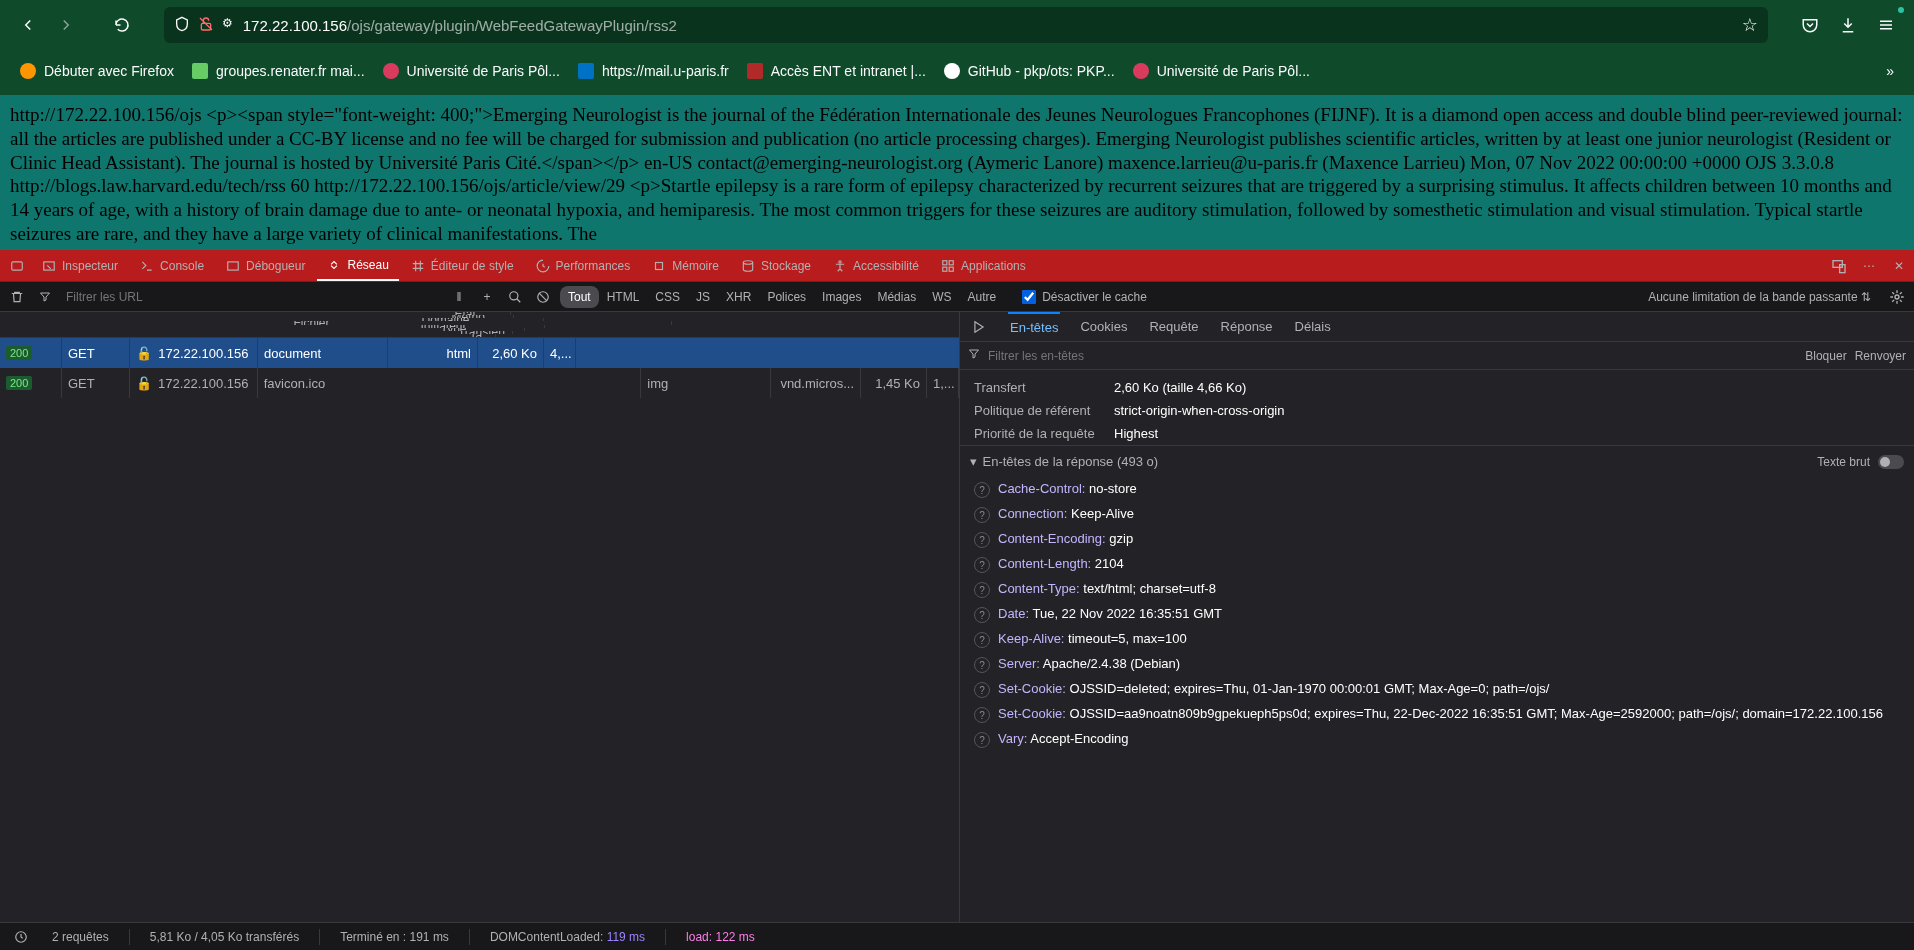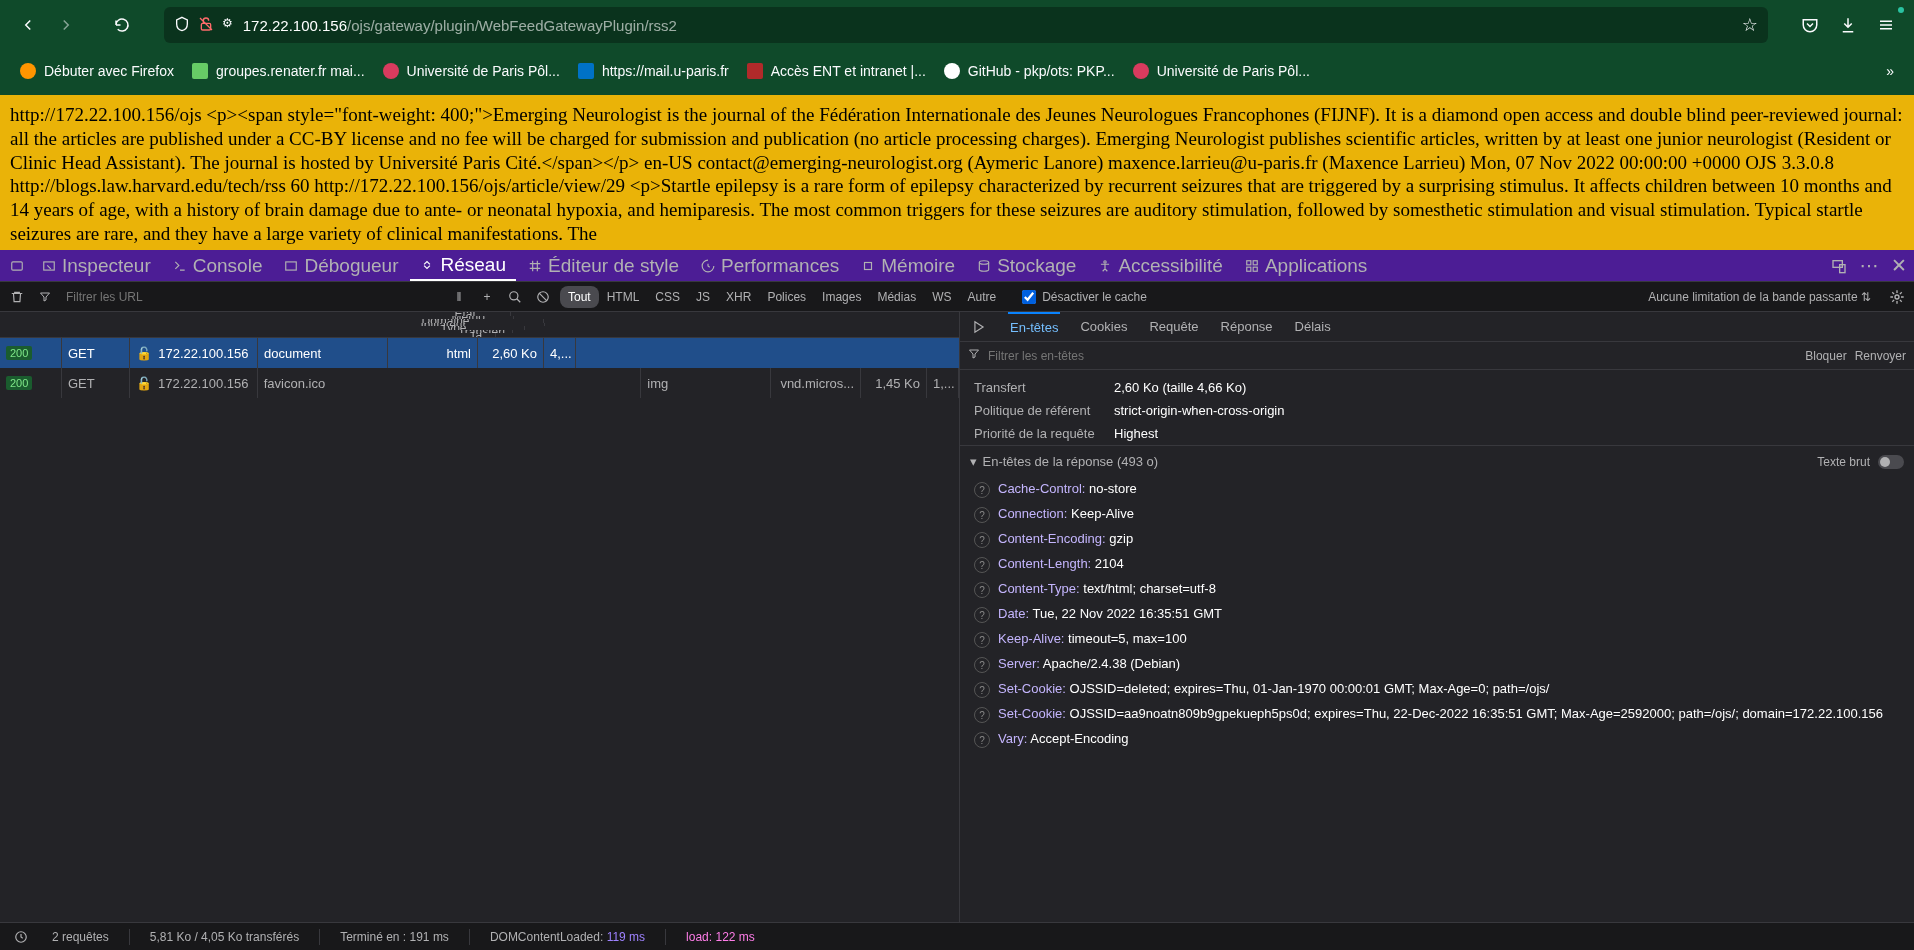--- a/index.html
+++ b/index.html
@@ -10,23 +10,23 @@
 .nav-btn svg { width: 18px; height: 18px; fill: none; stroke: currentColor; stroke-width: 2; }
 .url-bar { flex: 1; background: rgba(0,0,0,0.3); border-radius: 6px; height: 36px; display: flex; align-items: center; padding: 0 10px; margin: 0 20px; gap: 10px; }
 .url-icons { display: flex; gap: 8px; color: #fbfbfe; }
 .url-text { color: #fbfbfe; font-size: 15px; flex: 1; }
 .url-host { color: #fff; }
 .url-path { color: rgba(255,255,255,0.6); }
 .right-icons { display: flex; gap: 6px; }
 .bookmarks-bar { display: flex; align-items: center; height: 42px; padding: 0 12px; gap: 2px; color: #fbfbfe; font-size: 14px; }
 .bookmark { display: flex; align-items: center; gap: 8px; padding: 6px 8px; border-radius: 4px; cursor: pointer; white-space: nowrap; }
 .bm-icon { width: 16px; height: 16px; border-radius: 2px; flex-shrink:0; }
-.content-area { background: #eab308; color: #000; font-family: "Times New Roman", serif; font-size: 19px; line-height: 1.25; padding: 8px 10px; height: 155px; overflow: hidden; }
+.content-area { background: #0f766e; color: #000; font-family: "Times New Roman", serif; font-size: 19px; line-height: 1.25; padding: 8px 10px; height: 155px; overflow: hidden; }
 .devtools { position: absolute; left:0; right:0; bottom:0; top: 250px; background: #232327; display: flex; flex-direction: column; }
-.dt-tabs { display: flex; align-items: center; height: 32px; background: #4c1d95; border-bottom: 1px solid #38383d; padding: 0 4px; gap: 2px; font-size: 19px; }
+.dt-tabs { display: flex; align-items: center; height: 32px; background: #b91c1c; border-bottom: 1px solid #38383d; padding: 0 4px; gap: 2px; font-size: 12px; }
 .dt-tab { display: flex; align-items: center; gap: 6px; padding: 0 10px; height: 30px; color: #b1b1b3; cursor: pointer; }
 .dt-tab.active { color: #fff; border-bottom: 2px solid #fff; }
 .dt-tab .ico { width: 14px; height: 14px; }
 .dt-right-tabs { margin-left: auto; display: flex; gap: 8px; align-items: center; }
 .dt-toolbar { display: flex; align-items: center; height: 30px; background: #18181a; border-bottom: 1px solid #38383d; padding: 0 6px; gap: 6px; font-size: 12px; }
 .tb-btn { width: 22px; height: 22px; display: flex; align-items: center; justify-content: center; color: #b1b1b3; cursor: pointer; }
 .filter-input { background: transparent; border: none; color: #b1b1b3; font-size: 12px; flex: 0 0 380px; padding: 4px; outline: none; }
 .type-filters { display: flex; gap: 0px; }
 .type-filter { padding: 4px 8px; color: #b1b1b3; cursor: pointer; border-radius: 8px; }
 .type-filter.active { background: #4a4a4f; color: #fff; }
@@ -296,20 +296,21 @@
         </div>
     </div>
   </div>
 
   <div class="dt-body">
     <div class="requests-panel">
       <div class="req-header">
         <div class="col-status">État</div>
         <div class="col-method">Métho...</div>
         <div class="col-domain">Domaine</div>
+        <div class="col-file">Fichier</div>
         <div class="col-init">Initiateur</div>
         <div class="col-type">Type</div>
         <div class="col-transfer">Transfert</div>
         <div class="col-size">Ta...</div>
       </div>
       <div class="req-row selected">
         <div class="col-status">
             <span class="status-badge">200</span>
           </div>
         <div class="col-method">GET</div>

